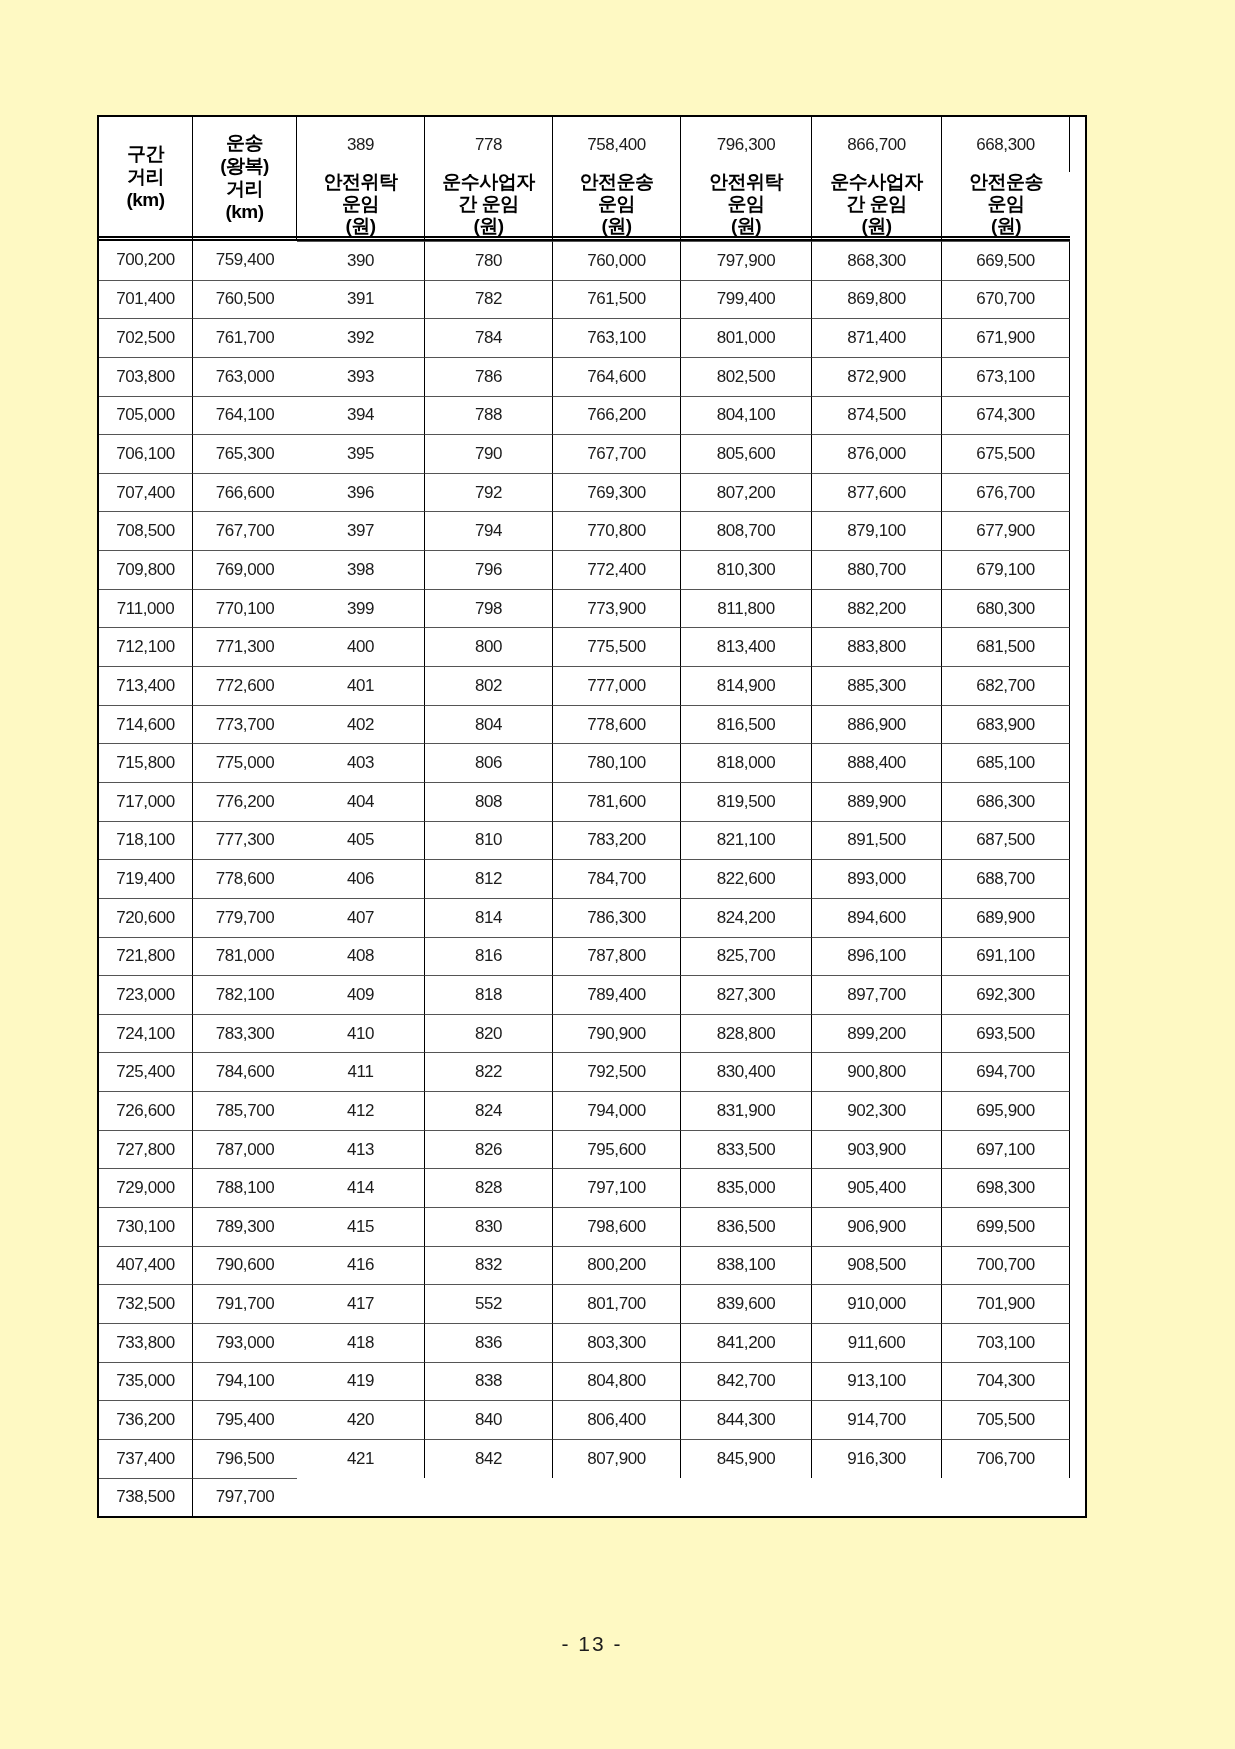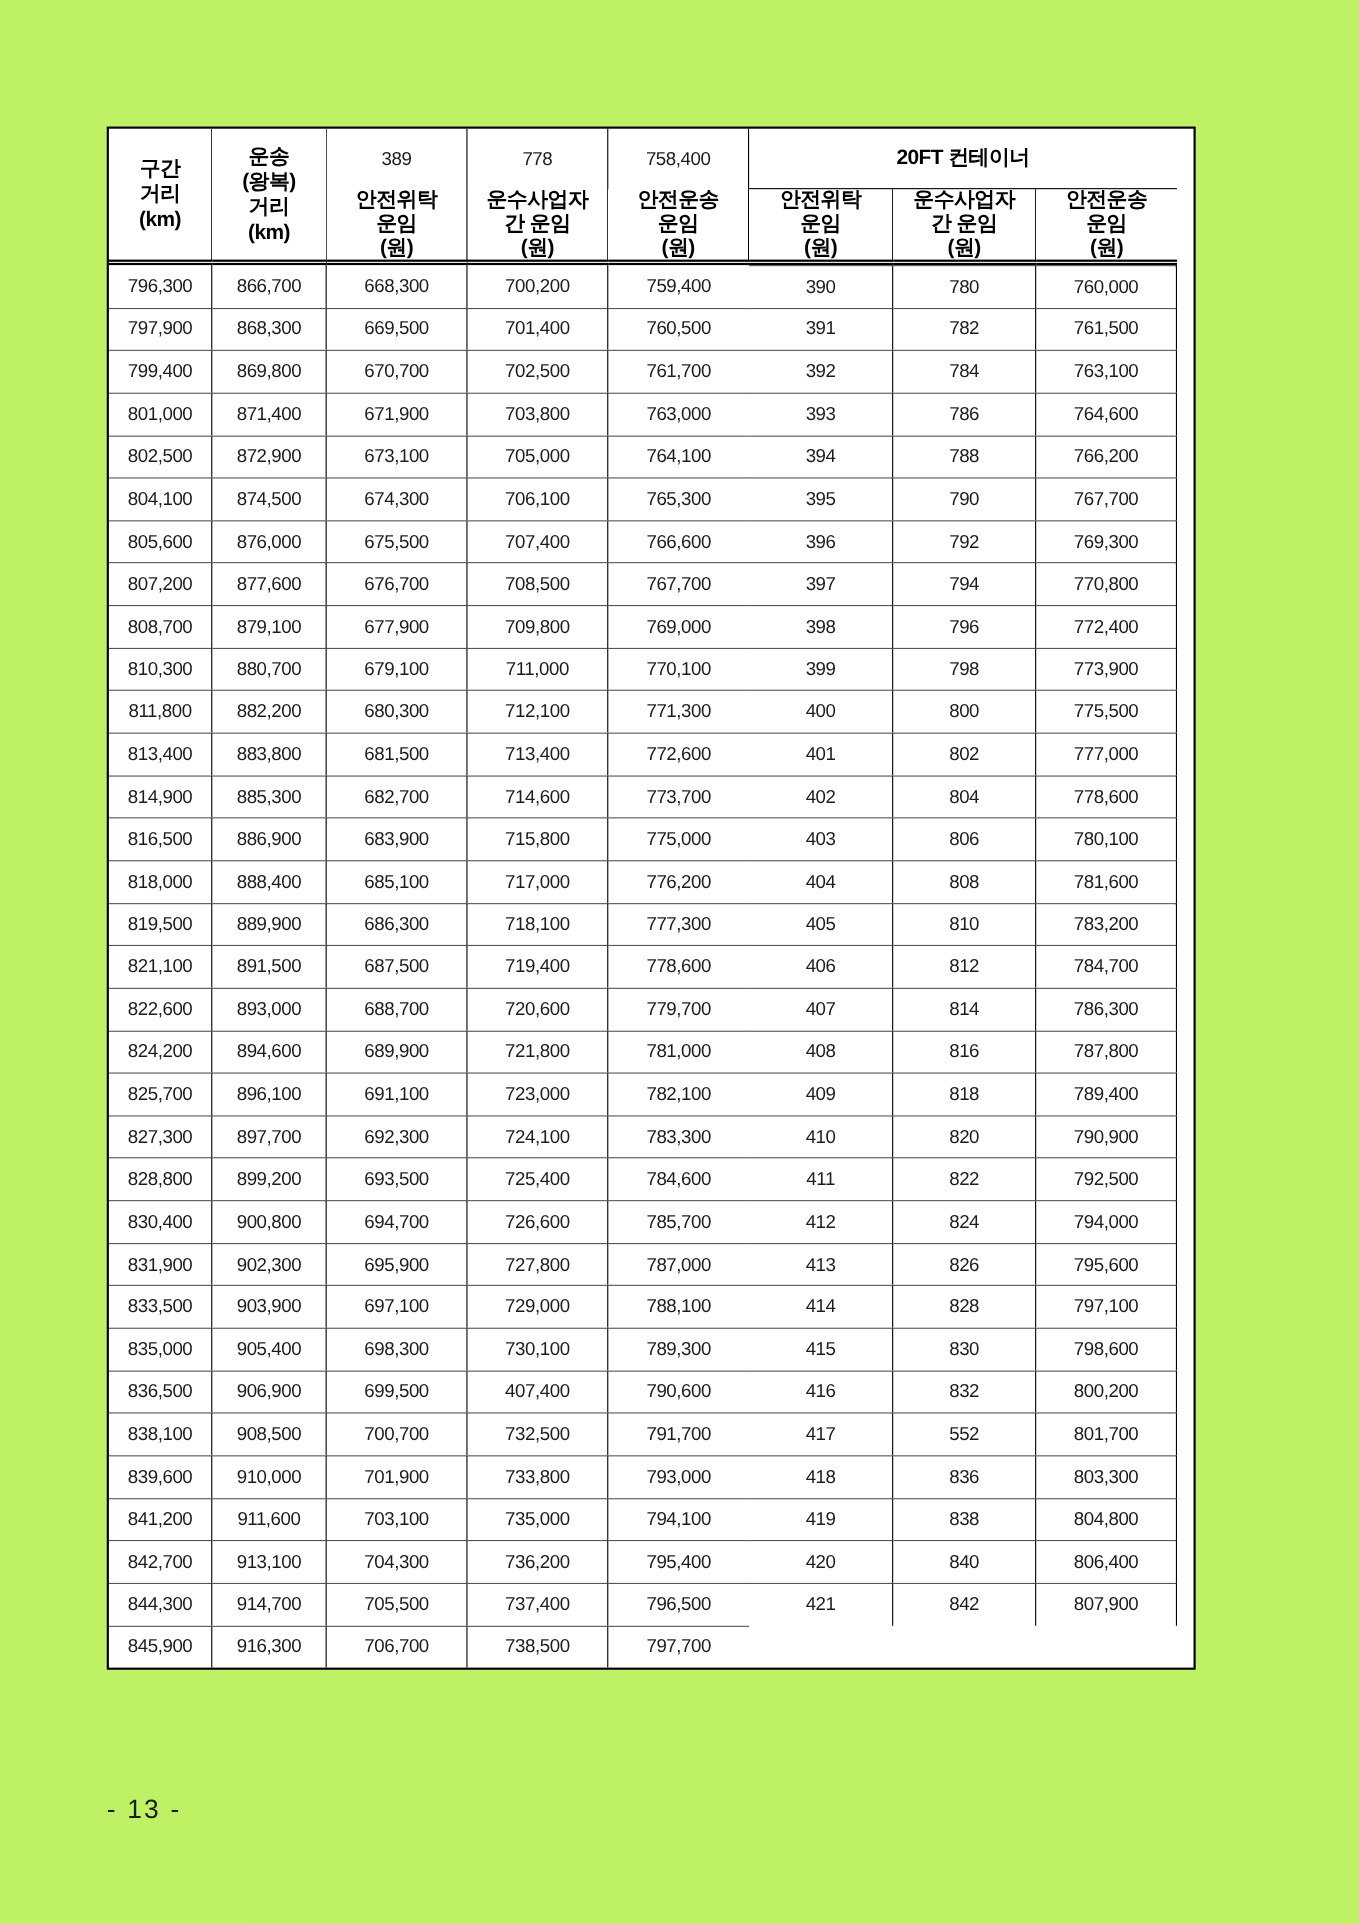--- a/index.html
+++ b/index.html
@@ -4,21 +4,21 @@
 <style>
   * { box-sizing: border-box; margin: 0; padding: 0; }
   html, body { background: #ffffff; }
   body {
     width: 1235px; height: 1749px;
     position: relative;
     font-family: "Liberation Sans", "DejaVu Sans", sans-serif;
     color: #111;
     overflow: hidden;
   }
-  .page { position: absolute; inset: 0; background: #bef264; }
+  .page { position: absolute; inset: 0; background: #fef9c3; }
 
   .fare-table {
     position: absolute;
     left: 97px; top: 115px;
     width: 990px;
     display: grid;
     grid-template-columns: 94px 104px 128px 128px 128px 131px 130px 128px;
     grid-template-rows: 55px 69px;
     grid-auto-rows: 38.65px;
     border: 2.5px solid #000;
@@ -61,39 +61,39 @@
     color: #1c1c1c;
     border-top: 1px solid #555;
   }
   .td.first-row { border-top: none; text-align: center; }
   .td.c0, .td.c1, .td.c2, .td.c3, .td.c4, .td.c5, .td.c6 { border-right: 1.5px solid #000; }
 
   .footer {
     position: absolute;
     left: 97px; top: 1632px;
     width: 990px;
-    font-size: 24px;
+    text-align: center;
+    font-size: 21px;
     letter-spacing: 2px;
     color: #1c1c1c;
   }
 </style>
 </head>
 <body>
 
 <div class="page">
 
   <div class="fare-table" id="fare-grid">
     <div class="cell th corner-a">구간
 거리
 (km)</div>
     <div class="cell th corner-b">운송
 (왕복)
 거리
 (km)</div>
-    <div class="cell th group-20">20FT 컨테이너</div>
     <div class="cell th sub s0">안전위탁
 운임
 (원)</div>
     <div class="cell th sub s1">운수사업자
 간 운임
 (원)</div>
     <div class="cell th sub s2">안전운송
 운임
 (원)</div>
     <div class="cell th sub s3">안전위탁

